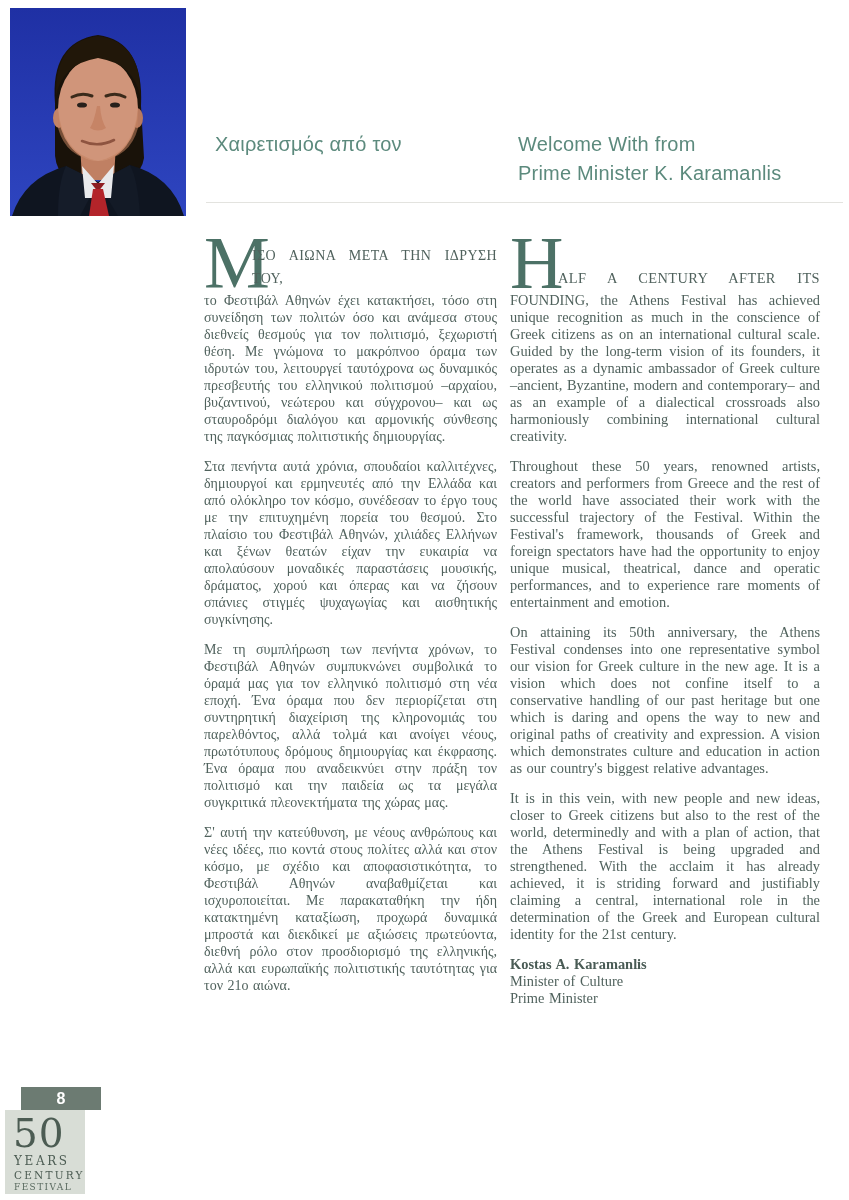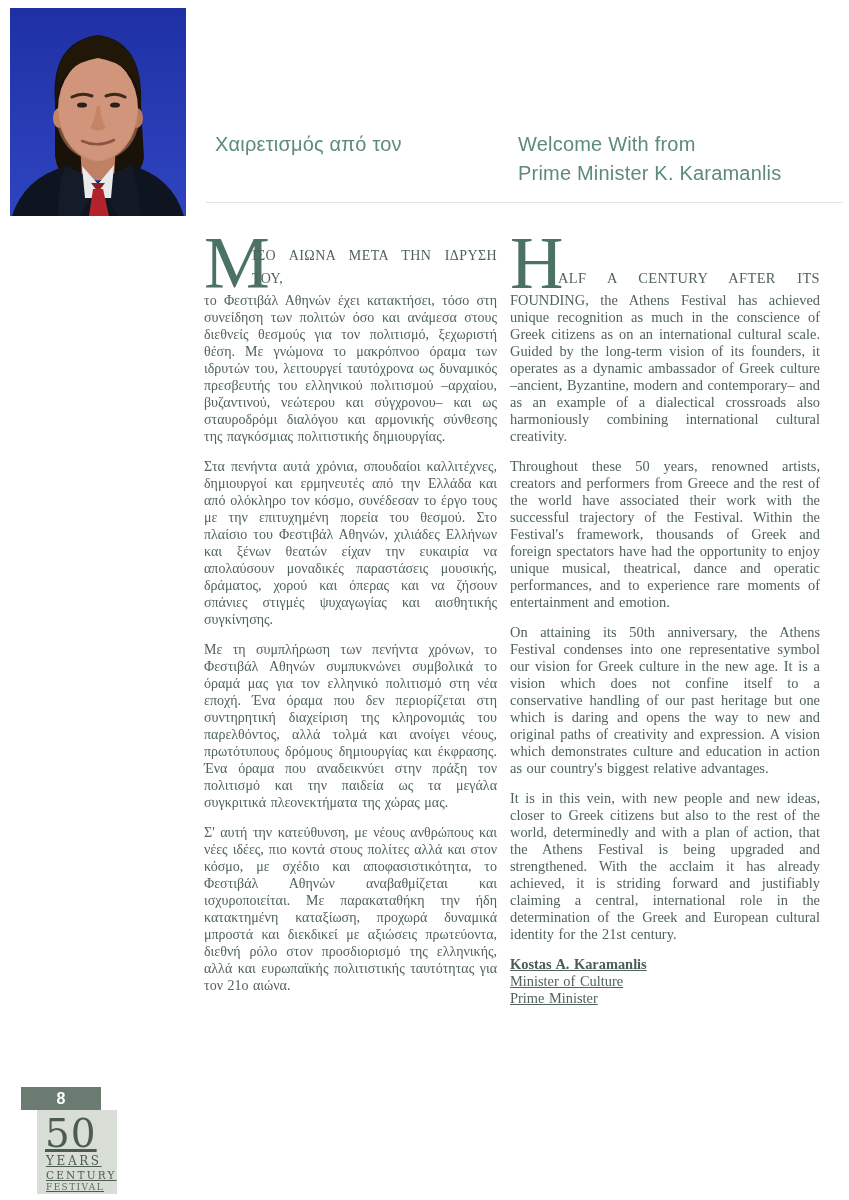--- a/index.html
+++ b/index.html
@@ -35,34 +35,33 @@
   .dropcap{
     position:absolute;left:0;bottom:0;
     font-size:74px;line-height:54px;color:#4c7166;
     font-family:"Liberation Serif",serif;
   }
   .lead-caps{
     position:absolute;left:48px;right:0;bottom:0;
     line-height:23px;letter-spacing:.4px;
     text-align:justify;text-align-last:justify;
   }
-  .sig{margin-top:0;line-height:17px;text-decoration:underline;}
+  .sig{margin-top:0;line-height:17px;}
   .sig .name{font-weight:bold;color:#495b55;}
   
   .page-num-box{
     position:absolute;left:21px;top:1087px;width:80px;height:23px;
     background:#6c7b72;color:#ffffff;
     display:flex;align-items:center;justify-content:center;
     font-family:"Liberation Sans",sans-serif;font-size:16px;font-weight:600;
   }
   .logo-box{
-    position:absolute;left:37px;top:1110px;width:80px;height:84px;
+    position:absolute;left:5px;top:1110px;width:80px;height:84px;
     background:#d8ddd6;color:#4c5c53;
     font-family:"DejaVu Serif",serif;
-    text-decoration:underline;
   }
   .logo-50{font-size:39px;line-height:38px;letter-spacing:1px;margin:5px 0 0 8px;}
   .logo-years{font-size:12px;letter-spacing:2.6px;margin:1px 0 0 9px;}
   .logo-athens{font-size:10.5px;letter-spacing:2.2px;margin:1px 0 0 9px;}
   .logo-festival{font-size:9px;letter-spacing:1.4px;margin:1px 0 0 9px;color:#5a6a60;}
 </style>
 </head>
 <body>
 
 <div class="page">

